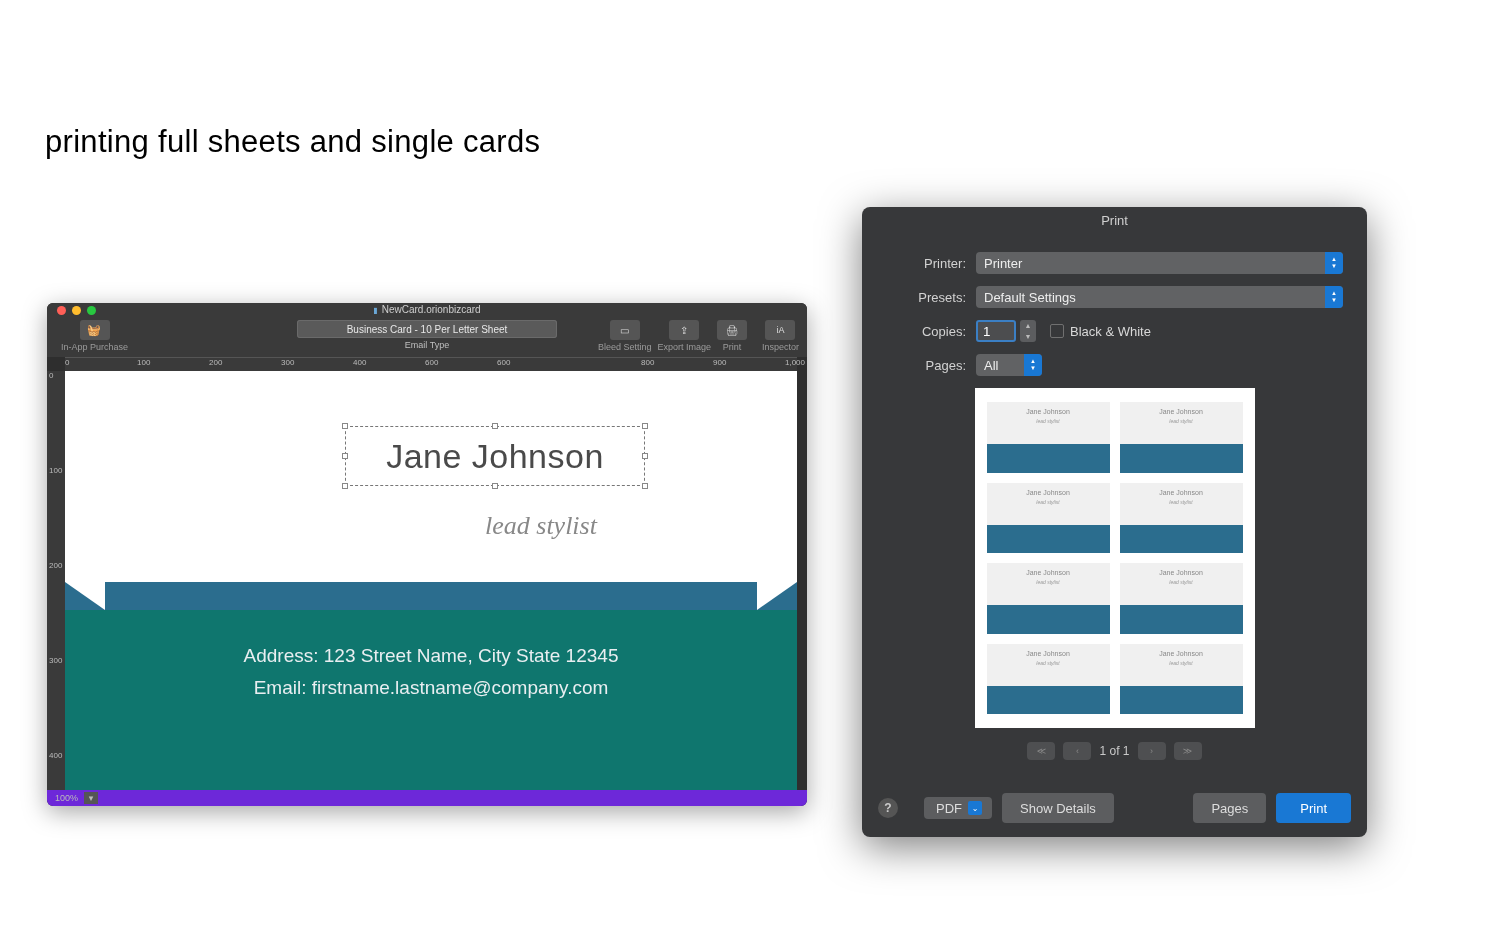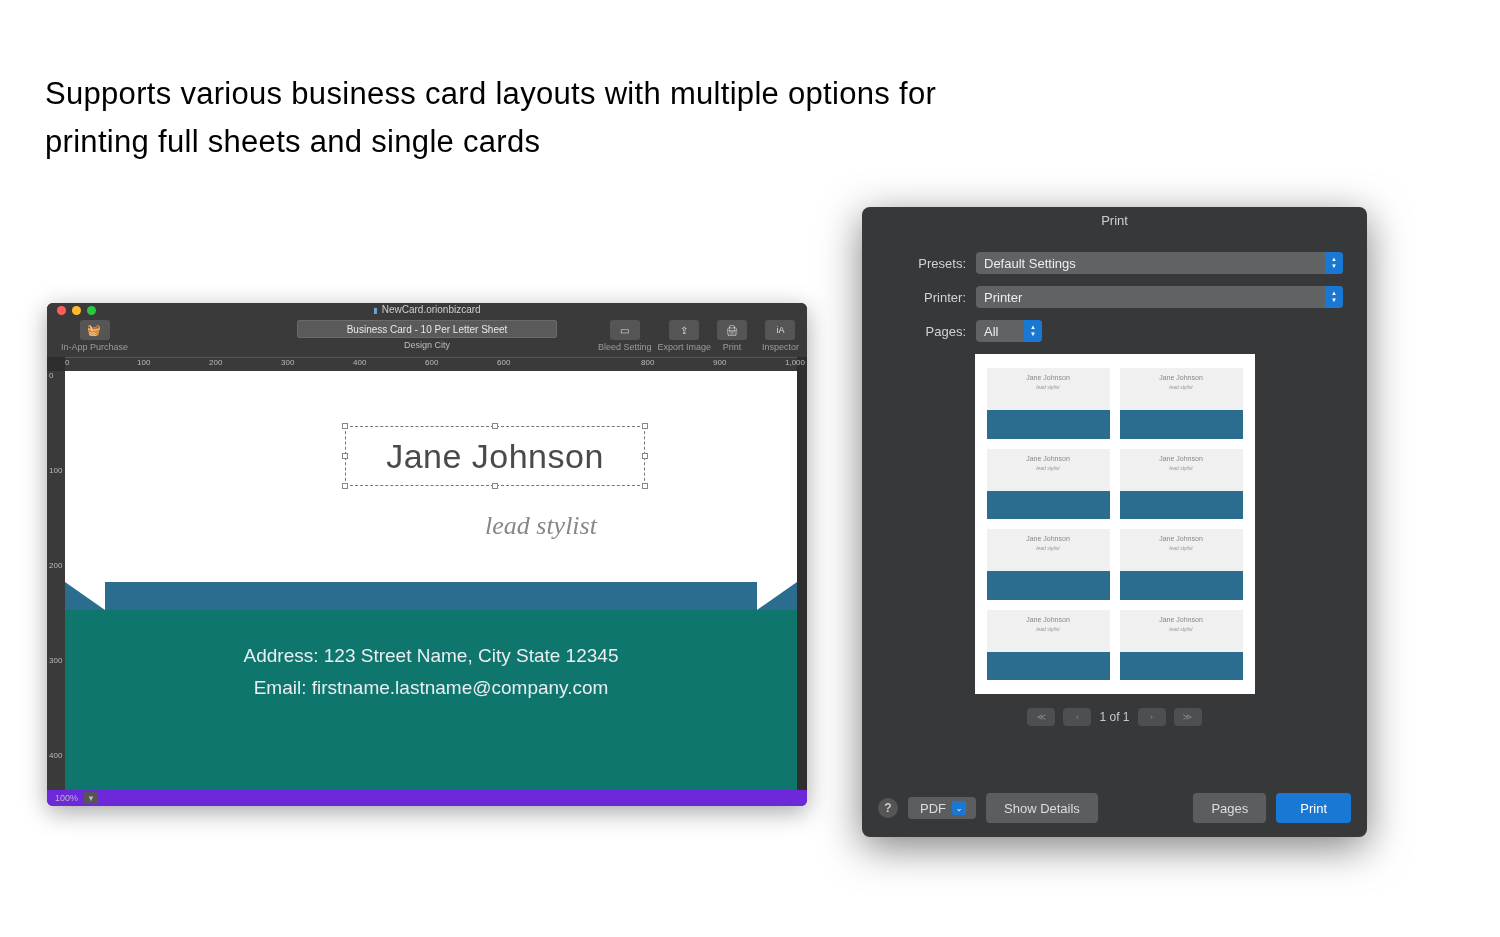--- a/index.html
+++ b/index.html
@@ -60,31 +60,31 @@
 .mini-card { background:#f0f0f0; position:relative; overflow:hidden;}
 .mini-card .mc-name { position:absolute; top:6px; left:0; right:0; text-align:center; font-size:7px; color:#888;}
 .mini-card .mc-sub { position:absolute; top:16px; left:0; right:0; text-align:center; font-size:5px; font-style:italic; color:#999;}
 .mini-card .mc-bot { position:absolute; bottom:0; left:0; right:0; height:40%; background:#2b6d8e;}
 
 .pager-row { display:flex; align-items:center; justify-content:center; gap:8px; margin-top:14px; color:#c9c9c9; font-size:12px;}
 .pager-btn { width:28px; height:18px; background:#4e4f51; border-radius:4px; display:flex;align-items:center;justify-content:center; font-size:9px; color:#888;}
 
 .pd-footer { position:absolute; bottom:14px; left:16px; right:16px; display:flex; align-items:center;}
 .help-btn { width:20px; height:20px; border-radius:50%; background:#555; color:#ccc; display:flex;align-items:center;justify-content:center; font-size:12px; font-weight:bold;}
-.pdf-btn { margin-left:10px; height:22px; padding:0 10px 0 12px; background:#5c5d5f; border-radius:4px; display:flex;align-items:center; gap:6px; color:#ddd;}
+.pdf-btn { margin-left:26px; height:22px; padding:0 10px 0 12px; background:#5c5d5f; border-radius:4px; display:flex;align-items:center; gap:6px; color:#ddd;}
 .pdf-btn .chev { width:14px; height:14px; background:#1978d4; border-radius:2px; display:flex;align-items:center;justify-content:center; font-size:8px; color:#fff;}
 .big-btn { height:30px; padding:0 18px; border-radius:4px; display:flex;align-items:center; margin-left:10px;}
 .btn-grey { background:#5c5d5f; color:#ddd;}
 .btn-blue { background:#1978d4; color:#fff; padding:0 24px;}
 </style>
 </head>
 <body>
 
 <div class="caption">
-  <span>Supports various business card layouts with multiple options for</span><br>
+  <br>
   <span>printing full sheets and single cards</span>
 </div>
 
 <div class="editor-window">
   <div class="titlebar">
     <div class="traffic">
       <span class="tl-red"></span>
       <span class="tl-yel"></span>
       <span class="tl-grn"></span>
     </div>
@@ -95,21 +95,21 @@
     <div class="tb-item" style="margin-left:6px;">
       <div class="tb-icon-box">
           <span style="color:#ddd;font-size:11px;">🧺</span>
         </div>
       <span class="lbl">In-App Purchase</span>
     </div>
     <div class="tb-center">
       <div class="tb-dropdown">
         <span>Business Card - 10 Per Letter Sheet</span>
       </div>
-      <div class="lbl" style="margin-top:2px;">Design City</div>
+      <div class="lbl" style="margin-top:2px;">Email Type</div>
     </div>
     <div class="tb-right-group">
       <div class="tb-item">
         <div class="tb-icon-box">
             <span style="color:#ddd;font-size:10px;">▭</span>
           </div>
         <span class="lbl">Bleed Setting</span>
       </div>
       <div class="tb-item">
         <div class="tb-icon-box">
@@ -180,32 +180,42 @@
   <div class="statusbar">
     <span>100%</span>
     <span class="zoom-step">▾</span>
   </div>
 </div>
 
 <div class="print-dialog">
   <div class="pd-title">Print</div>
   <div class="pd-body">
     <div class="pd-row">
+      <div class="pd-label">Printer:</div>
+      <div class="pd-select">
+        <span>Printer</span>
+        <span class="pd-arrows">▲<br>▼</span>
+      </div>
+    </div>
+    <div class="pd-row">
       <div class="pd-label">Presets:</div>
       <div class="pd-select">
         <span>Default Settings</span>
         <span class="pd-arrows">▲<br>▼</span>
       </div>
     </div>
     <div class="pd-row">
-      <div class="pd-label">Printer:</div>
-      <div class="pd-select">
-        <span>Printer</span>
-        <span class="pd-arrows">▲<br>▼</span>
-      </div>
+      <div class="pd-label">Copies:</div>
+      <input class="pd-input" value="1" style="">
+      <div class="stepper">
+          <span>▲</span>
+          <span>▼</span>
+        </div>
+      <span class="checkbox"></span>
+      <span>Black &amp; White</span>
     </div>
     <div class="pd-row">
       <div class="pd-label">Pages:</div>
       <div class="pd-select small">
         <span>All</span>
         <span class="pd-arrows">▲<br>▼</span>
       </div>
     </div>
 
     <div class="preview" id="preview">

